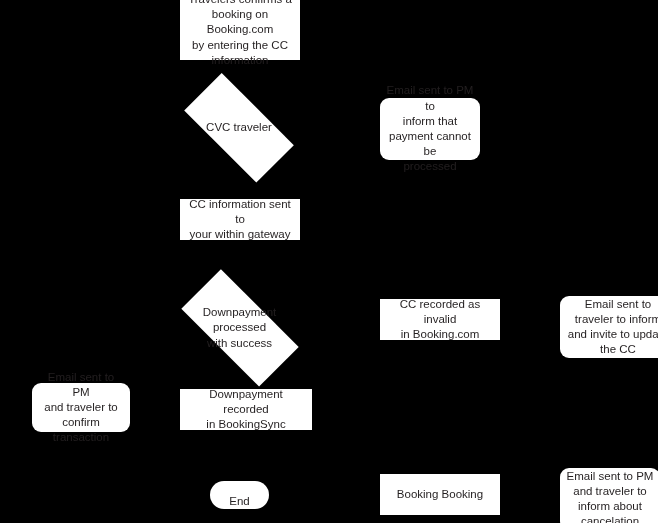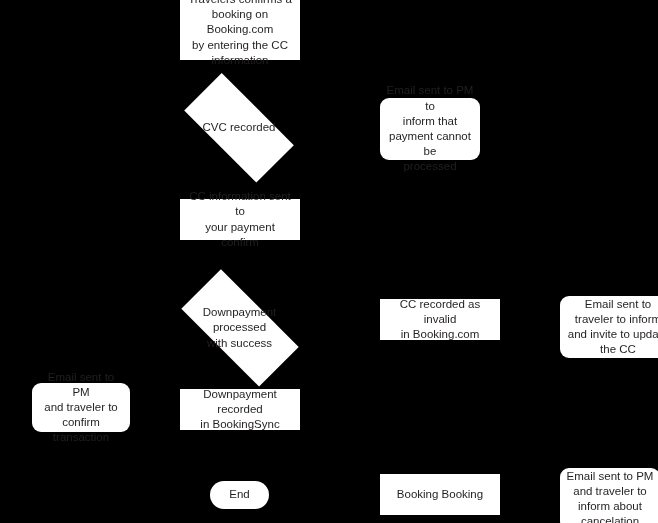--- a/index.html
+++ b/index.html
@@ -41,20 +41,21 @@
   .shape-rect {
     border-radius: 0;
   }
   
   .shape-round {
     border-radius: 9px;
   }
   
   .shape-pill {
     border-radius: 999px;
+    align-items: flex-end;
   }
   
   .shape-diamond {
     background: transparent;
   }
   .shape-diamond .diamond-bg {
     position: absolute;
     left: 50%;
     top: 50%;
     width: 72%;
@@ -75,33 +76,33 @@
 
   <div class="node shape-rect" style="left:151px; top:0px; width:120px; height:60px;">
     <span class="label">Travelers confirms a
 booking on Booking.com
 by entering the CC
 information</span>
   </div>
 
   <div class="node shape-diamond" style="left:139px; top:91px; width:142px; height:74px;">
     <span class="diamond-bg"></span>
-    <span class="label">CVC recorded</span>
+    <span class="label">CVC traveler</span>
   </div>
 
   <div class="node shape-round" style="left:351px; top:98px; width:100px; height:62px;">
     <span class="label">Email sent to PM to
 inform that
 payment cannot be
 processed</span>
   </div>
 
   <div class="node shape-rect" style="left:151px; top:199px; width:120px; height:41px;">
     <span class="label">CC information sent to
-your payment confirm</span>
+your within gateway</span>
   </div>
 
   <div class="node shape-diamond" style="left:134px; top:289px; width:153px; height:78px;text-align:center;">
     <span class="diamond-bg"></span>
     <span class="label">Downpayment
 processed
 with success</span>
   </div>
 
   <div class="node shape-rect" style="left:351px; top:299px; width:120px; height:41px;align-items:center;">
@@ -115,21 +116,21 @@
 and invite to update
 the CC</span>
   </div>
 
   <div class="node shape-round" style="left:3px; top:383px; width:98px; height:49px;">
     <span class="label">Email sent to PM
 and traveler to
 confirm transaction</span>
   </div>
 
-  <div class="node shape-rect" style="left:151px; top:389px; width:120px; height:41px;">
+  <div class="node shape-rect" style="left:151px; top:389px; width:132px; height:41px;">
     <span class="label">Downpayment recorded
 in BookingSync</span>
   </div>
 
 
   <div class="node shape-pill" style="left:181px; top:481px; width:59px; height:28px;">
     <span class="label">End</span>
   </div>
 
   <div class="node shape-rect" style="left:351px; top:474px; width:120px; height:41px;">

